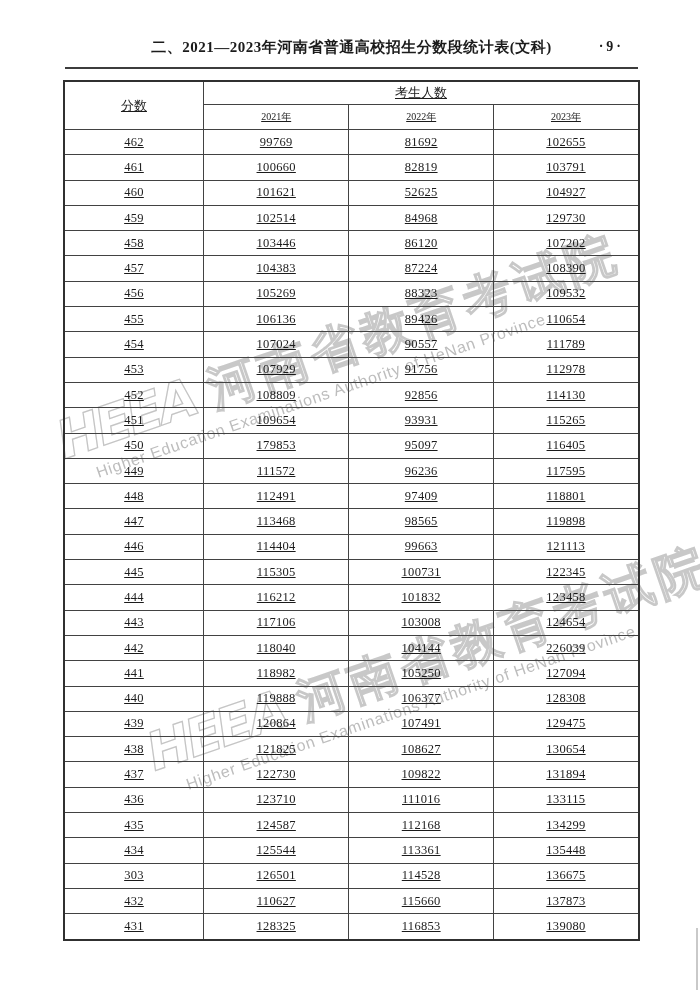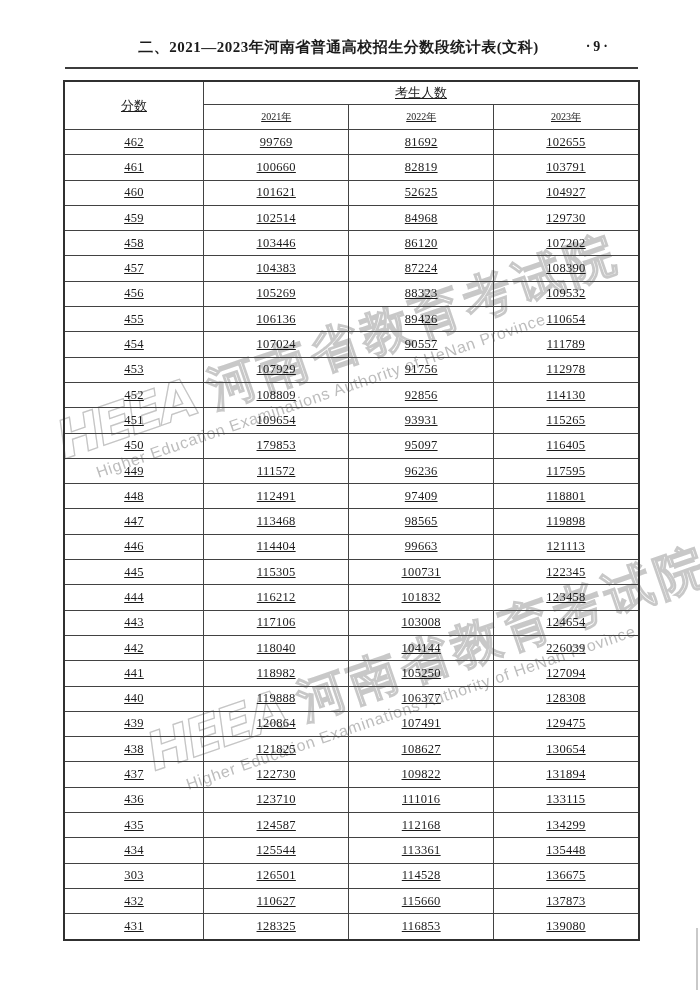--- a/index.html
+++ b/index.html
@@ -9,21 +9,21 @@
     width: 700px; height: 990px;
     background: #ffffff;
     position: relative;
     overflow: hidden;
     font-family: "Liberation Serif", serif;
     color: #1b1b1b;
   }
   
   .page-header {
     position: absolute;
-    left: 52px; top: 38px; width: 573px;
+    left: 65px; top: 38px; width: 573px;
     z-index: 3;
   }
   .doc-title {
     text-align: center;
     font-size: 15px;
     font-weight: bold;
     letter-spacing: 0.5px;
     white-space: nowrap;
   }
   .page-num {

